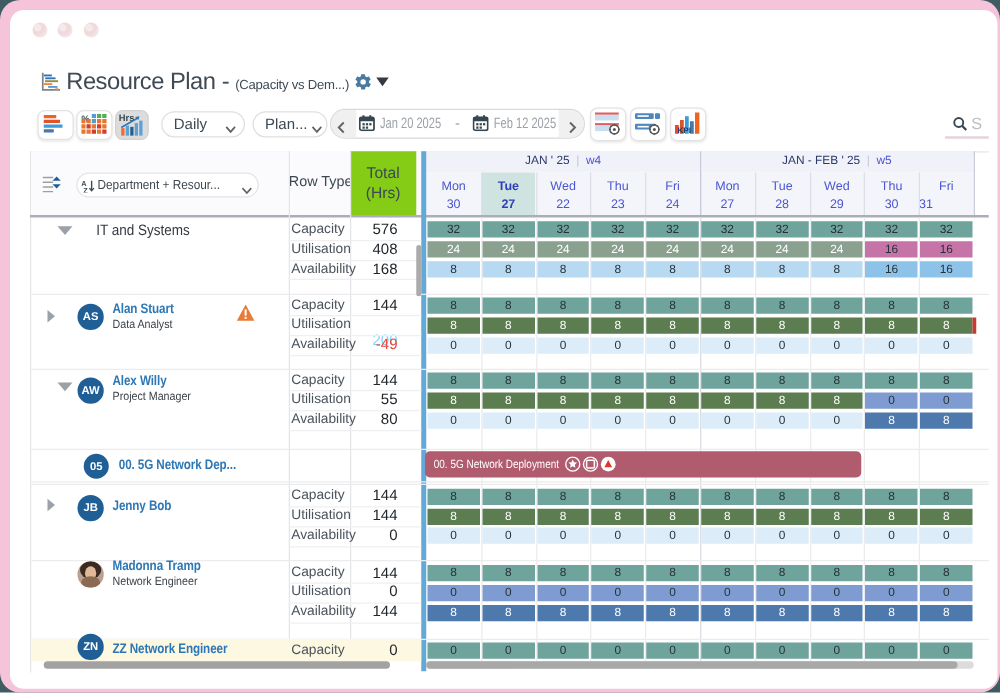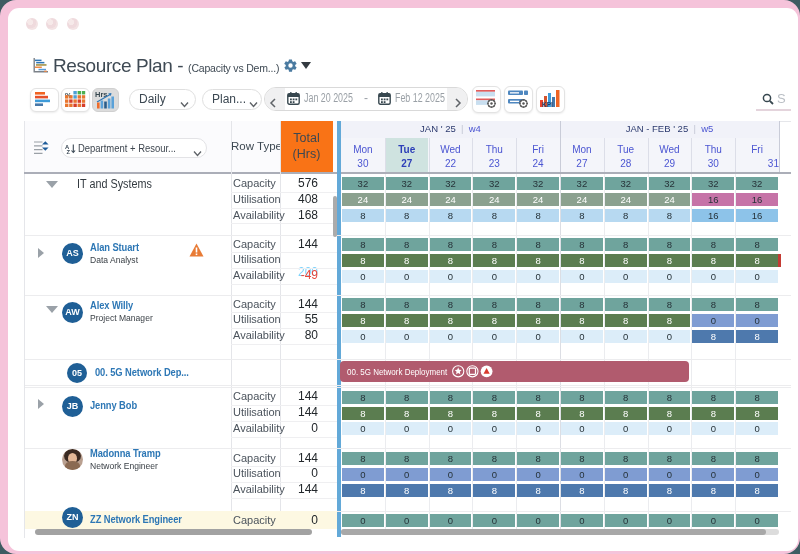--- a/index.html
+++ b/index.html
@@ -160,21 +160,21 @@
 <text x="0" y="5.5" font-size="5.8" font-weight="bold" fill="#3a4754" font-family="Liberation Sans">A</text>
 <text x="1.5" y="11" font-size="5.8" font-weight="bold" fill="#3a4754" font-family="Liberation Sans">Z</text>
 <path d="M8.3 1.5 V9" stroke="#3a4754" stroke-width="1.1"></path>
 <path d="M6.5 7.5 L8.3 9.5 L10.1 7.5" fill="none" stroke="#3a4754" stroke-width="1.1"></path>
 </svg>
 <div class="abs" style="left:78px;top:138px;width:120px;height:20px;line-height:20px;font-size:10.5px;color:#3f4750;white-space:nowrap;transform:scaleX(0.9);transform-origin:0 50%;">Department + Resour...</div>
 <div class="abs" style="left:193px;top:144px;"><svg width="9" height="9" viewBox="0 0 9 9">
       <path d="M1 2.5 L4.5 6.5 L8 2.5" stroke="#5f6368" stroke-width="1.3" fill="none"></path>
     </svg></div>
 <div class="abs" style="left:231px;top:121px;width:49px;height:50.5px;color:#3d4852;font-size:11.5px;text-align:center;line-height:50.5px;background:#fbfbfd;white-space:nowrap;">Row Type</div>
-<div class="abs" style="left:280px;top:121px;width:53px;height:50.5px;background:#f97316;color:#3d4852;font-size:12.5px;text-align:center;">
+<div class="abs" style="left:280px;top:121px;width:53px;height:50.5px;background:#84cc16;color:#3d4852;font-size:12.5px;text-align:center;">
     <div style="margin-top:9px;line-height:16px;">Total<br>(Hrs)</div>
   </div>
 <div class="abs" style="left:341px;top:121px;width:438px;height:16.5px;background:#f1f2f9;"></div>
 <div class="abs" style="left:341px;top:137.5px;width:438px;height:34px;background:#f4f5fa;"></div>
 <div class="abs" style="left:341px;top:121px;width:219px;height:16.5px;line-height:15px;text-align:center;font-size:9.5px;color:#2c3a6e;">JAN ' 25&nbsp; <span style="color:#c3c6d4;">|</span> <span style="color:#4b55d2;">&nbsp;w4</span></div>
 <div class="abs" style="left:560px;top:121px;width:219px;height:16.5px;line-height:15px;text-align:center;font-size:9.5px;color:#2c3a6e;">JAN - FEB ' 25&nbsp; <span style="color:#c3c6d4;">|</span> <span style="color:#4b55d2;">&nbsp;w5</span></div>
 <div class="abs" style="left:385.3px;top:137.5px;width:42.8px;height:34px;background:#cfe3e0;"></div>
 <div class="abs" style="left:341.0px;top:144px;width:43.8px;text-align:center;font-size:10px;color:#4b55d2;font-weight:normal;">Mon</div>
 <div class="abs" style="left:341.0px;top:157.5px;width:43.8px;text-align:center;font-size:10px;color:#4b55d2;font-weight:normal;">30</div>
 <div class="abs" style="left:384.8px;top:144px;width:43.8px;text-align:center;font-size:10px;color:#2c3eb8;font-weight:bold;">Tue</div>
@@ -187,21 +187,21 @@
 <div class="abs" style="left:516.2px;top:157.5px;width:43.8px;text-align:center;font-size:10px;color:#4b55d2;font-weight:normal;">24</div>
 <div class="abs" style="left:560.0px;top:144px;width:43.8px;text-align:center;font-size:10px;color:#4b55d2;font-weight:normal;">Mon</div>
 <div class="abs" style="left:560.0px;top:157.5px;width:43.8px;text-align:center;font-size:10px;color:#4b55d2;font-weight:normal;">27</div>
 <div class="abs" style="left:603.8px;top:144px;width:43.8px;text-align:center;font-size:10px;color:#4b55d2;font-weight:normal;">Tue</div>
 <div class="abs" style="left:603.8px;top:157.5px;width:43.8px;text-align:center;font-size:10px;color:#4b55d2;font-weight:normal;">28</div>
 <div class="abs" style="left:647.6px;top:144px;width:43.8px;text-align:center;font-size:10px;color:#4b55d2;font-weight:normal;">Wed</div>
 <div class="abs" style="left:647.6px;top:157.5px;width:43.8px;text-align:center;font-size:10px;color:#4b55d2;font-weight:normal;">29</div>
 <div class="abs" style="left:691.4px;top:144px;width:43.8px;text-align:center;font-size:10px;color:#4b55d2;font-weight:normal;">Thu</div>
 <div class="abs" style="left:691.4px;top:157.5px;width:43.8px;text-align:center;font-size:10px;color:#4b55d2;font-weight:normal;">30</div>
 <div class="abs" style="left:735.2px;top:144px;width:43.8px;text-align:center;font-size:10px;color:#4b55d2;font-weight:normal;">Fri</div>
-<div class="abs" style="left:735.2px;top:157.5px;width:43.8px;text-align:right;font-size:10px;color:#4b55d2;font-weight:normal;">31</div>
+<div class="abs" style="left:735.2px;top:157.5px;width:43.8px;text-align:left;font-size:10px;color:#4b55d2;font-weight:normal;">31</div>
 <div class="abs" style="left:384.8px;top:137.5px;width:1px;height:34px;background:#dcdee8;"></div>
 <div class="abs" style="left:428.6px;top:137.5px;width:1px;height:34px;background:#dcdee8;"></div>
 <div class="abs" style="left:472.4px;top:137.5px;width:1px;height:34px;background:#dcdee8;"></div>
 <div class="abs" style="left:516.2px;top:137.5px;width:1px;height:34px;background:#dcdee8;"></div>
 <div class="abs" style="left:560.0px;top:137.5px;width:1px;height:34px;background:#dcdee8;"></div>
 <div class="abs" style="left:603.8px;top:137.5px;width:1px;height:34px;background:#dcdee8;"></div>
 <div class="abs" style="left:647.6px;top:137.5px;width:1px;height:34px;background:#dcdee8;"></div>
 <div class="abs" style="left:691.4px;top:137.5px;width:1px;height:34px;background:#dcdee8;"></div>
 <div class="abs" style="left:735.2px;top:137.5px;width:1px;height:34px;background:#dcdee8;"></div>
 <div class="abs" style="left:560px;top:121px;width:1px;height:50.5px;background:#c9ccd8;"></div>

